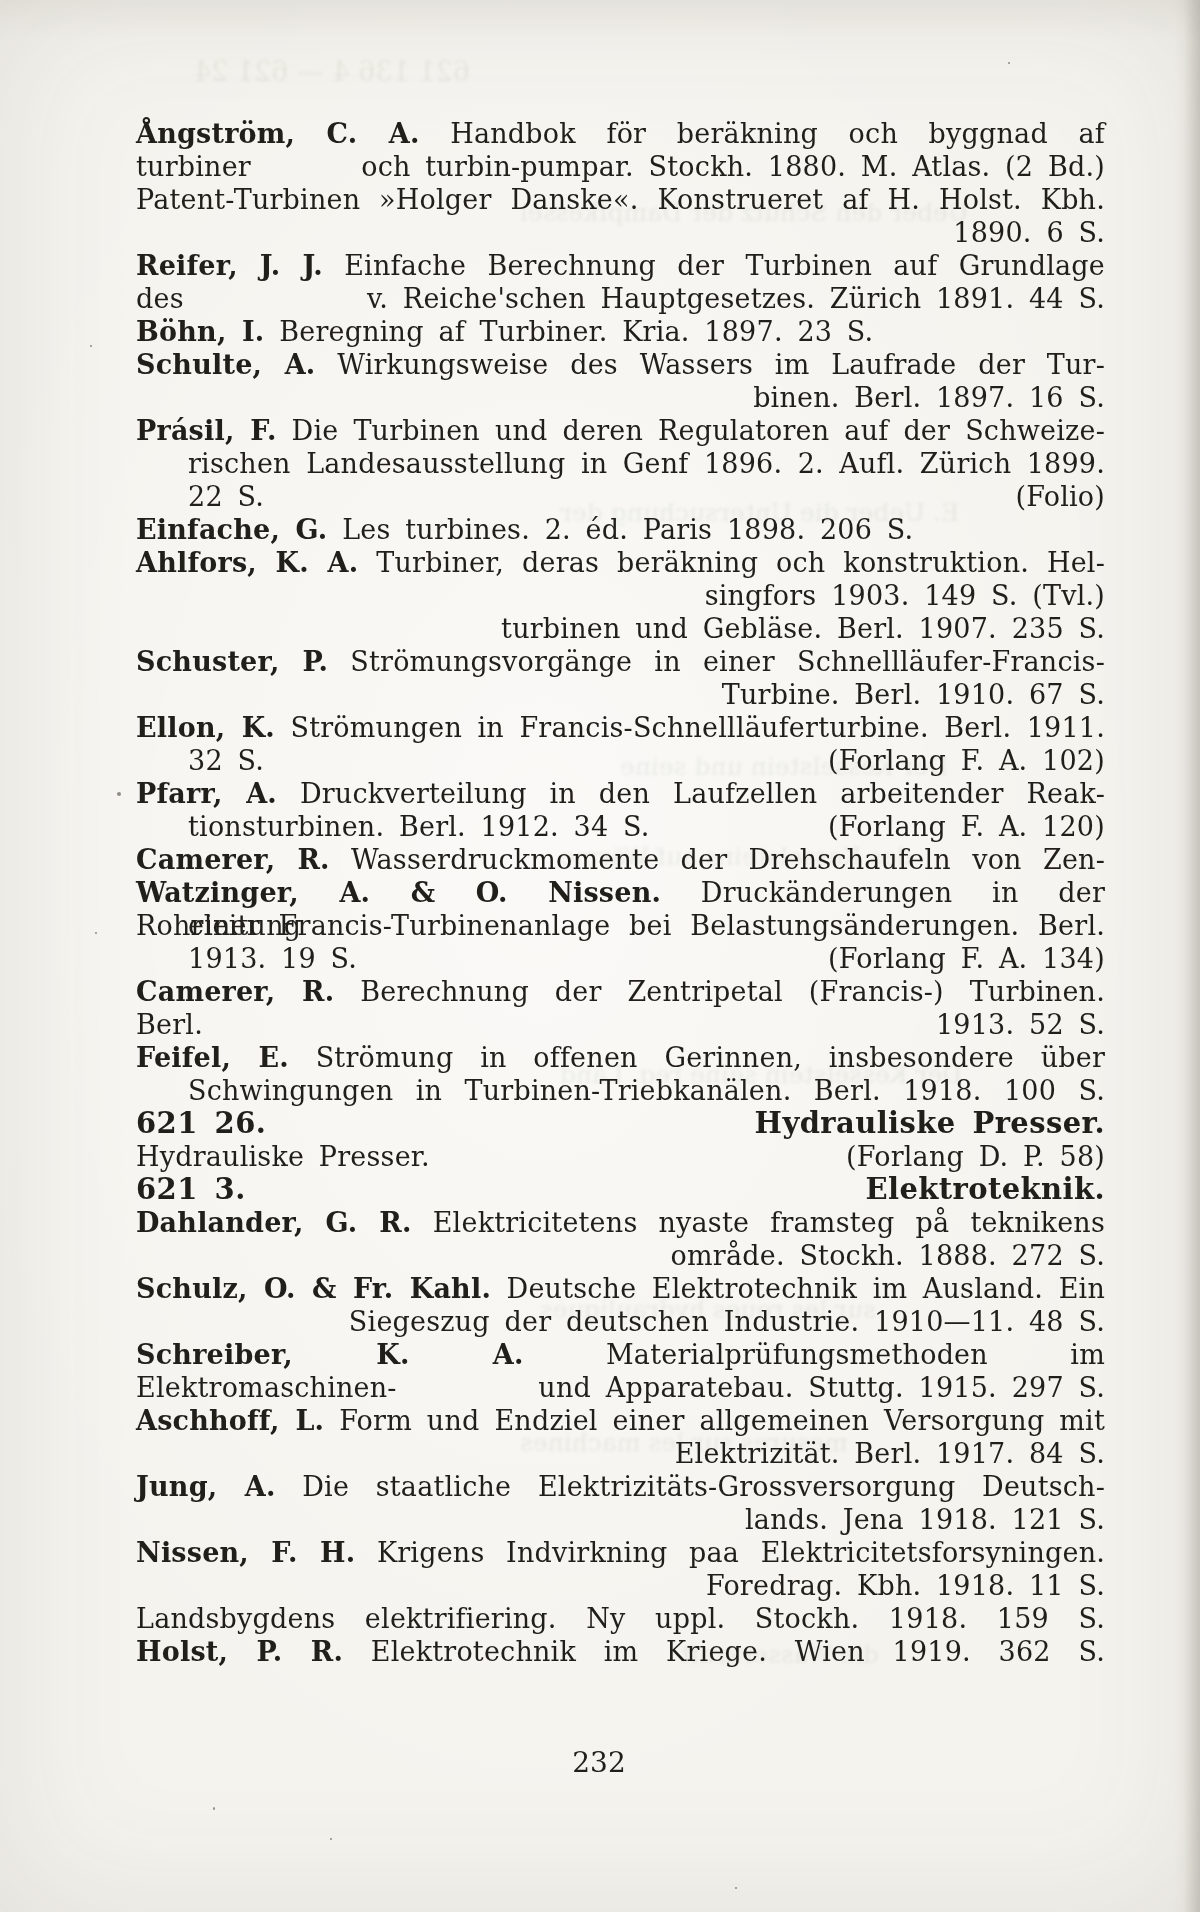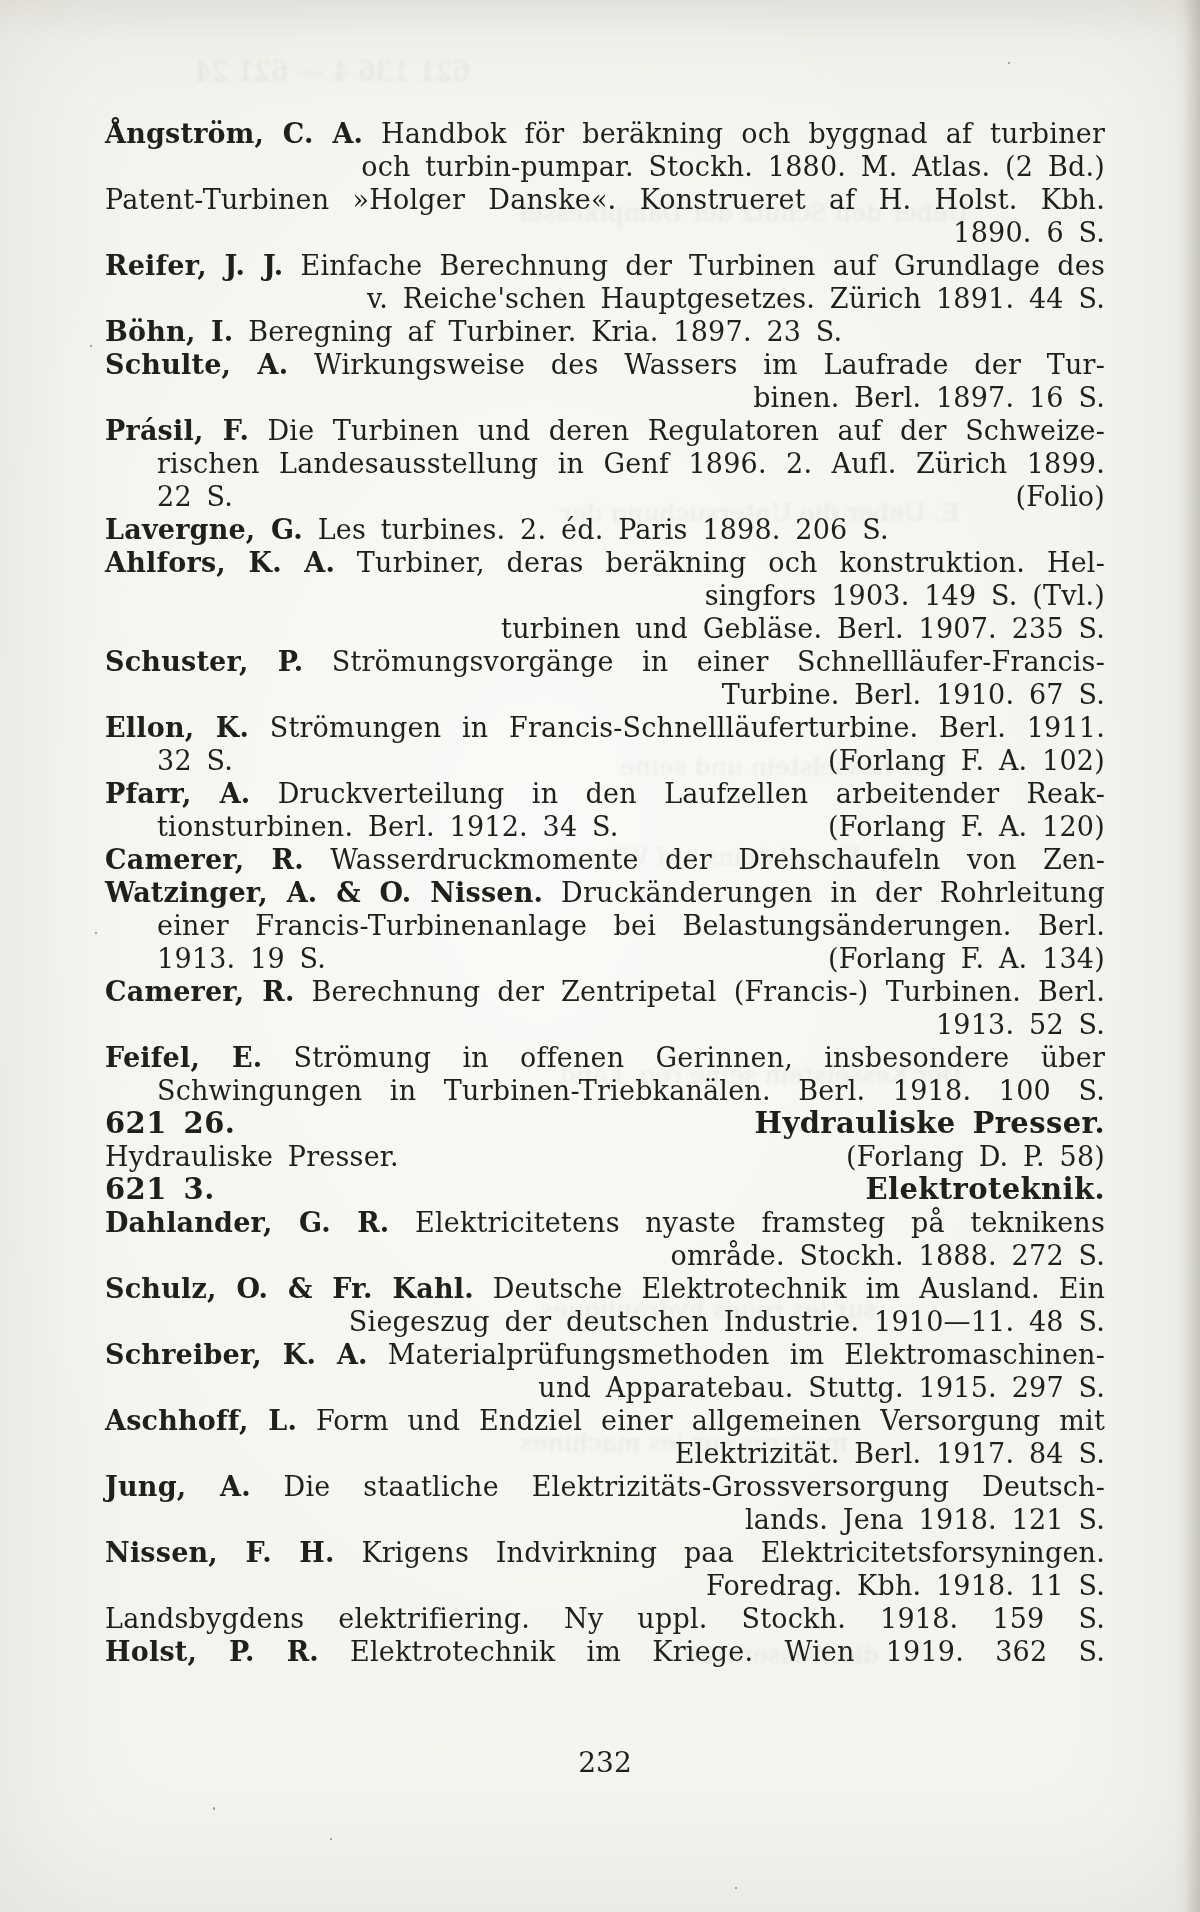--- a/index.html
+++ b/index.html
@@ -21,38 +21,39 @@
     left:105px; top:117px;
     width:1000px;
   }
   .ln{
     height:33px;
     line-height:33px;
     font-size:27px;
     word-spacing:0.22em;
     letter-spacing:0.2px;
     white-space:nowrap;
+    margin-left:31px;
   }
   .just{
     white-space:normal;
     text-align:justify;
     text-align-last:justify;
   }
   .ind{ padding-left:52px;text-align:right; }
   .b{ font-weight:700; }
   .split{
     display:flex;
     justify-content:space-between;
     white-space:nowrap;
   }
   .head{ font-size:29px; font-weight:700; letter-spacing:0.4px; }
   .head .rgt{ font-weight:700; }
   .page-number{
     position:absolute;
-    left:105px; top:1746px;
+    left:99px; top:1746px;
     width:1000px;
     text-align:center;
     font-size:28px;
     line-height:34px;
   }
   .ghost{
     position:absolute;
     transform:scaleX(-1);
     color:#7c8d7a;
     opacity:0.12;
@@ -107,21 +108,21 @@
     <div class="ln ind"><span>v. Reiche'schen Hauptgesetzes.  Zürich 1891.  44 S.</span></div>
     <div class="ln"><span class="b">Böhn, I.</span><span> Beregning af Turbiner.  Kria. 1897.  23 S.</span></div>
     <div class="ln just"><span class="b">Schulte, A.</span><span> Wirkungsweise des Wassers im Laufrade der Tur-</span></div>
     <div class="ln ind"><span>binen.  Berl. 1897.  16 S.</span></div>
     <div class="ln just"><span class="b">Prásil, F.</span><span> Die Turbinen und deren Regulatoren auf der Schweize-</span></div>
     <div class="ln ind just"><span>rischen Landesausstellung in Genf 1896. 2. Aufl. Zürich 1899.</span></div>
     <div class="ln ind split">
         <span class="lft">22 S.</span>
         <span class="rgt">(Folio)</span>
       </div>
-    <div class="ln"><span class="b">Lavergne, G.</span><span> Les turbines.  2. éd.  Paris 1898.  206 S.</span></div>
+    <div class="ln"><span class="b">Einfache, G.</span><span> Les turbines.  2. éd.  Paris 1898.  206 S.</span></div>
     <div class="ln just"><span class="b">Ahlfors, K. A.</span><span> Turbiner, deras beräkning och konstruktion.  Hel-</span></div>
     <div class="ln ind"><span>singfors 1903.  149 S.  (Tvl.)</span></div>
     <div class="ln ind"><span>turbinen und Gebläse.  Berl. 1907.  235 S.</span></div>
     <div class="ln just"><span class="b">Schuster, P.</span><span> Strömungsvorgänge in einer Schnellläufer-Francis-</span></div>
     <div class="ln ind"><span>Turbine.  Berl. 1910.  67 S.</span></div>
     <div class="ln just"><span class="b">Ellon, K.</span><span> Strömungen in Francis-Schnellläuferturbine. Berl. 1911.</span></div>
     <div class="ln ind split">
         <span class="lft">32 S.</span>
         <span class="rgt">(Forlang F. A. 102)</span>
       </div>

